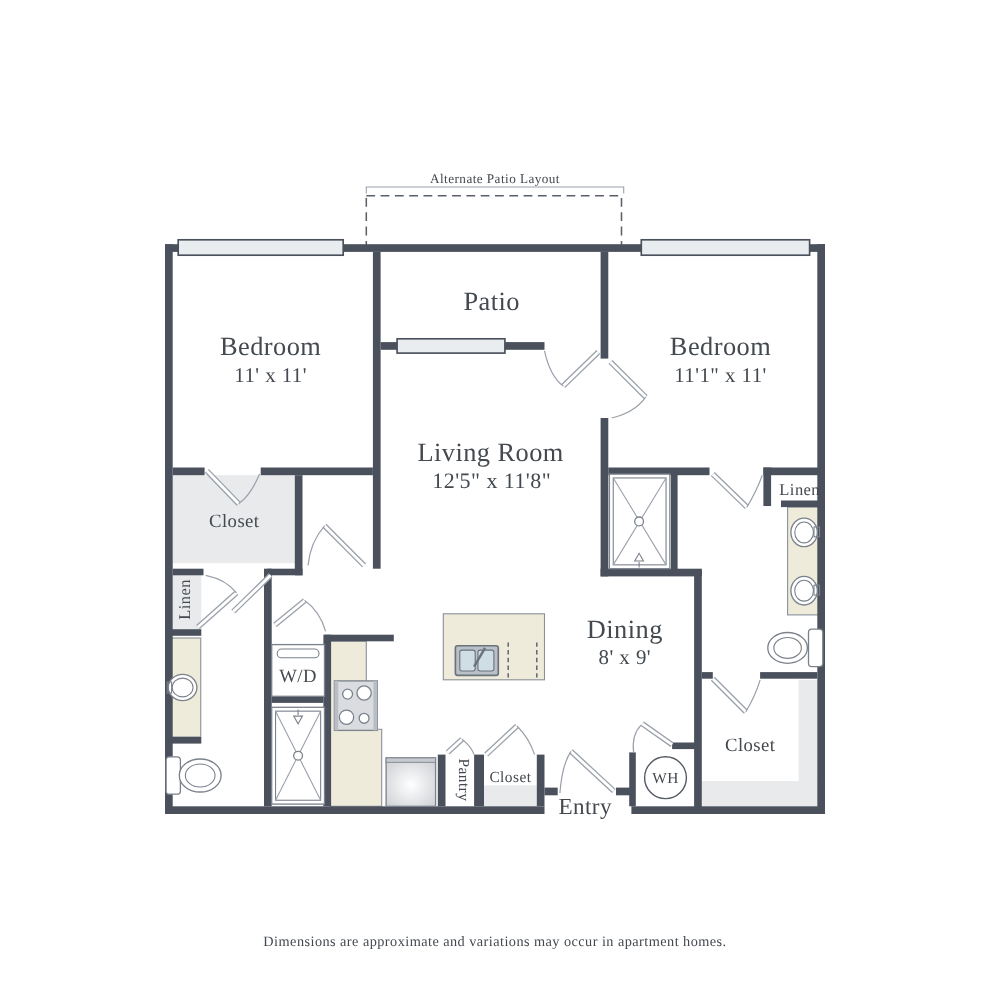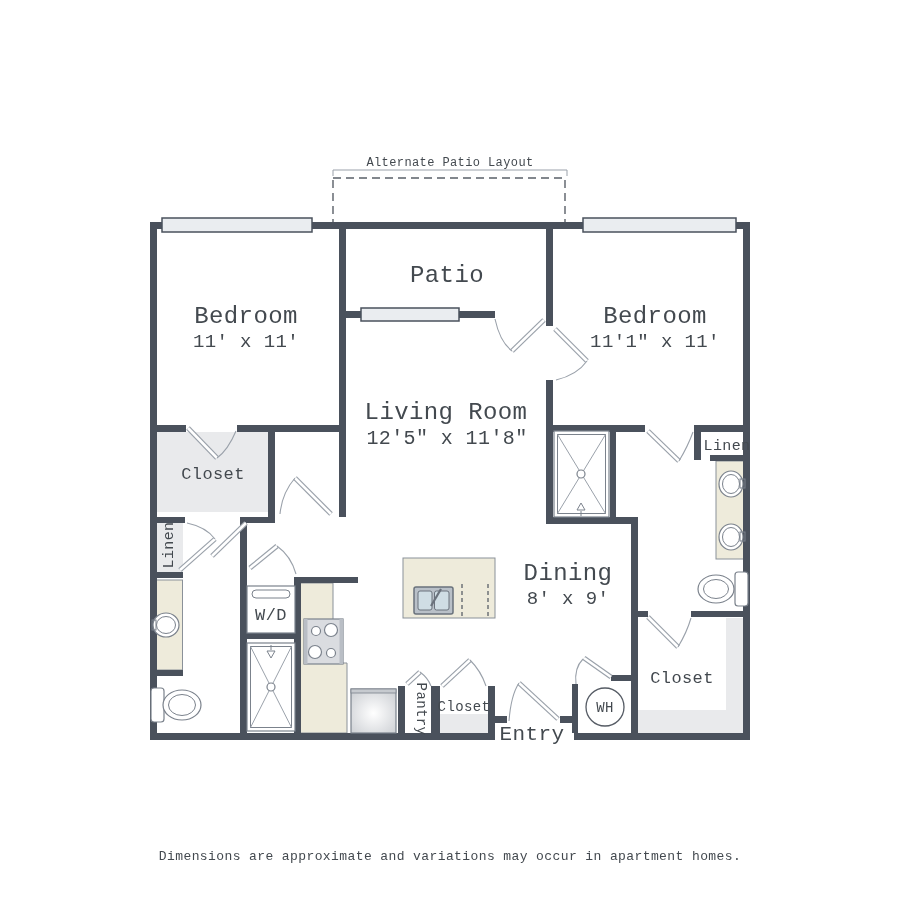--- a/index.html
+++ b/index.html
@@ -1,17 +1,17 @@
 <!DOCTYPE html>
 <html style="--wall: #4a515c; --text: #43494f; --counter: #eeebdb; --counter_edge: #8a9199; --closet_fill: #e9eaec; --window_fill: #eaedf0; --fixture_line: #7b828c; --door_line: #9aa1aa; --sink_fill: #cfdde4; --appliance_fill: #dadce0;"><head>
 <meta charset="utf-8">
 <style>
   html,body{margin:0;padding:0;background:#ffffff;}
   #stage{position:relative;width:900px;height:900px;background:#fff;overflow:hidden;
-         font-family:Liberation Mono, monospace;}
+         font-family:Liberation Serif, serif;}
   svg{position:absolute;left:0;top:0;}
   .wall{fill:var(--wall);}
   .win{fill:var(--window_fill);stroke:var(--wall);stroke-width:1.5;}
   .closetfill{fill:var(--closet_fill);}
   .counter{fill:var(--counter);stroke:var(--counter_edge);stroke-width:1;}
   .fix{stroke:var(--fixture_line);fill:#ffffff;stroke-width:1.2;}
   .fixline{stroke:var(--fixture_line);fill:none;stroke-width:1;}
   .thinline{stroke:var(--door_line);fill:none;stroke-width:1;}
   .arc{stroke:var(--door_line);fill:none;stroke-width:1.1;}
   .leafA{stroke:var(--door_line);stroke-width:5;}

